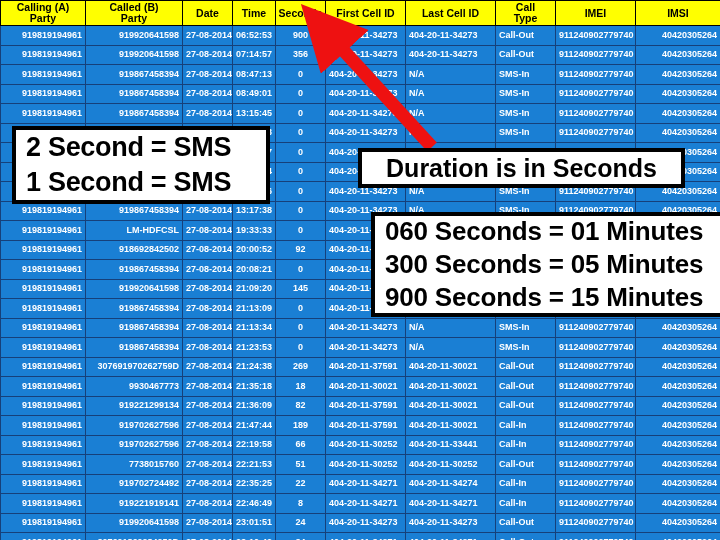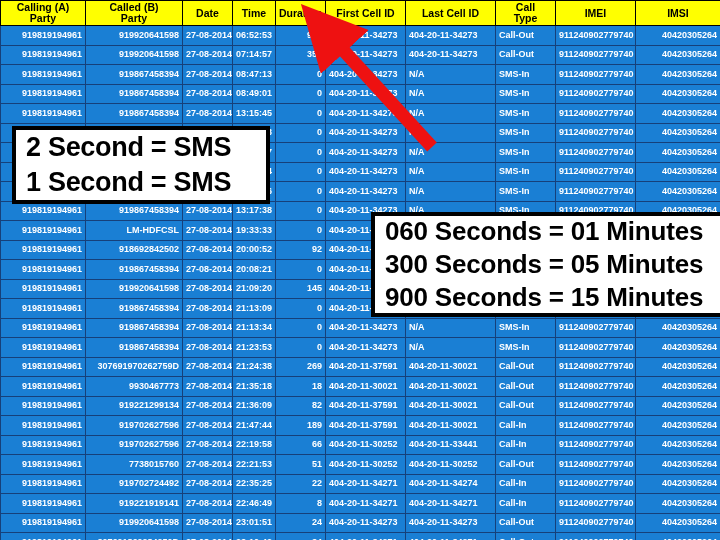--- a/index.html
+++ b/index.html
@@ -63,21 +63,21 @@
     background: #1a7fd4;
     color: #ffffff;
     font-weight: bold;
   }
   td.num-r { text-align: right; }
   td.num-c { text-align: center; }
   td.txt-l { text-align: left; }
   td.dur {
     background: #ffffff;
     color: #000000;
-    text-align: right;
+    text-align: center;
     font-weight: normal;
     font-size: 10px;
   }
   
   col.c0 { width: 85px; }
   col.c1 { width: 97px; }
   col.c2 { width: 50px; }
   col.c3 { width: 43px; }
   col.c4 { width: 50px; }
   col.c5 { width: 80px; }
@@ -150,21 +150,21 @@
           <div>Called (B)</div>
           <div>Party</div>
         </th>
         <th>
           <div>Date</div>
         </th>
         <th>
           <div>Time</div>
         </th>
         <th>
-          <div>Duration</div>
+          <div>Seconds</div>
         </th>
         <th>
           <div>First Cell ID</div>
         </th>
         <th>
           <div>Last Cell ID</div>
         </th>
         <th>
           <div>Call</div>
           <div>Type</div>
@@ -512,20 +512,23 @@
       </marker>
     </defs>
     <line x1="432" y1="147" x2="322" y2="27" stroke="#ee1111" stroke-width="13" marker-end="url(#arrowhead)"></line>
   </svg>
 
   <div class="callout" id="callout-sms">
     <div class="line">2 Second = SMS</div>
     <div class="line">1 Second = SMS</div>
   </div>
 
+  <div class="callout" id="callout-duration">
+    <div class="line">Duration is in Seconds</div>
+  </div>
 
   <div class="callout" id="callout-minutes">
     <div class="line">060 Seconds = 01 Minutes</div>
     <div class="line">300 Seconds = 05 Minutes</div>
     <div class="line">900 Seconds = 15 Minutes</div>
   </div>
 
 </div>
 
 </body></html>

